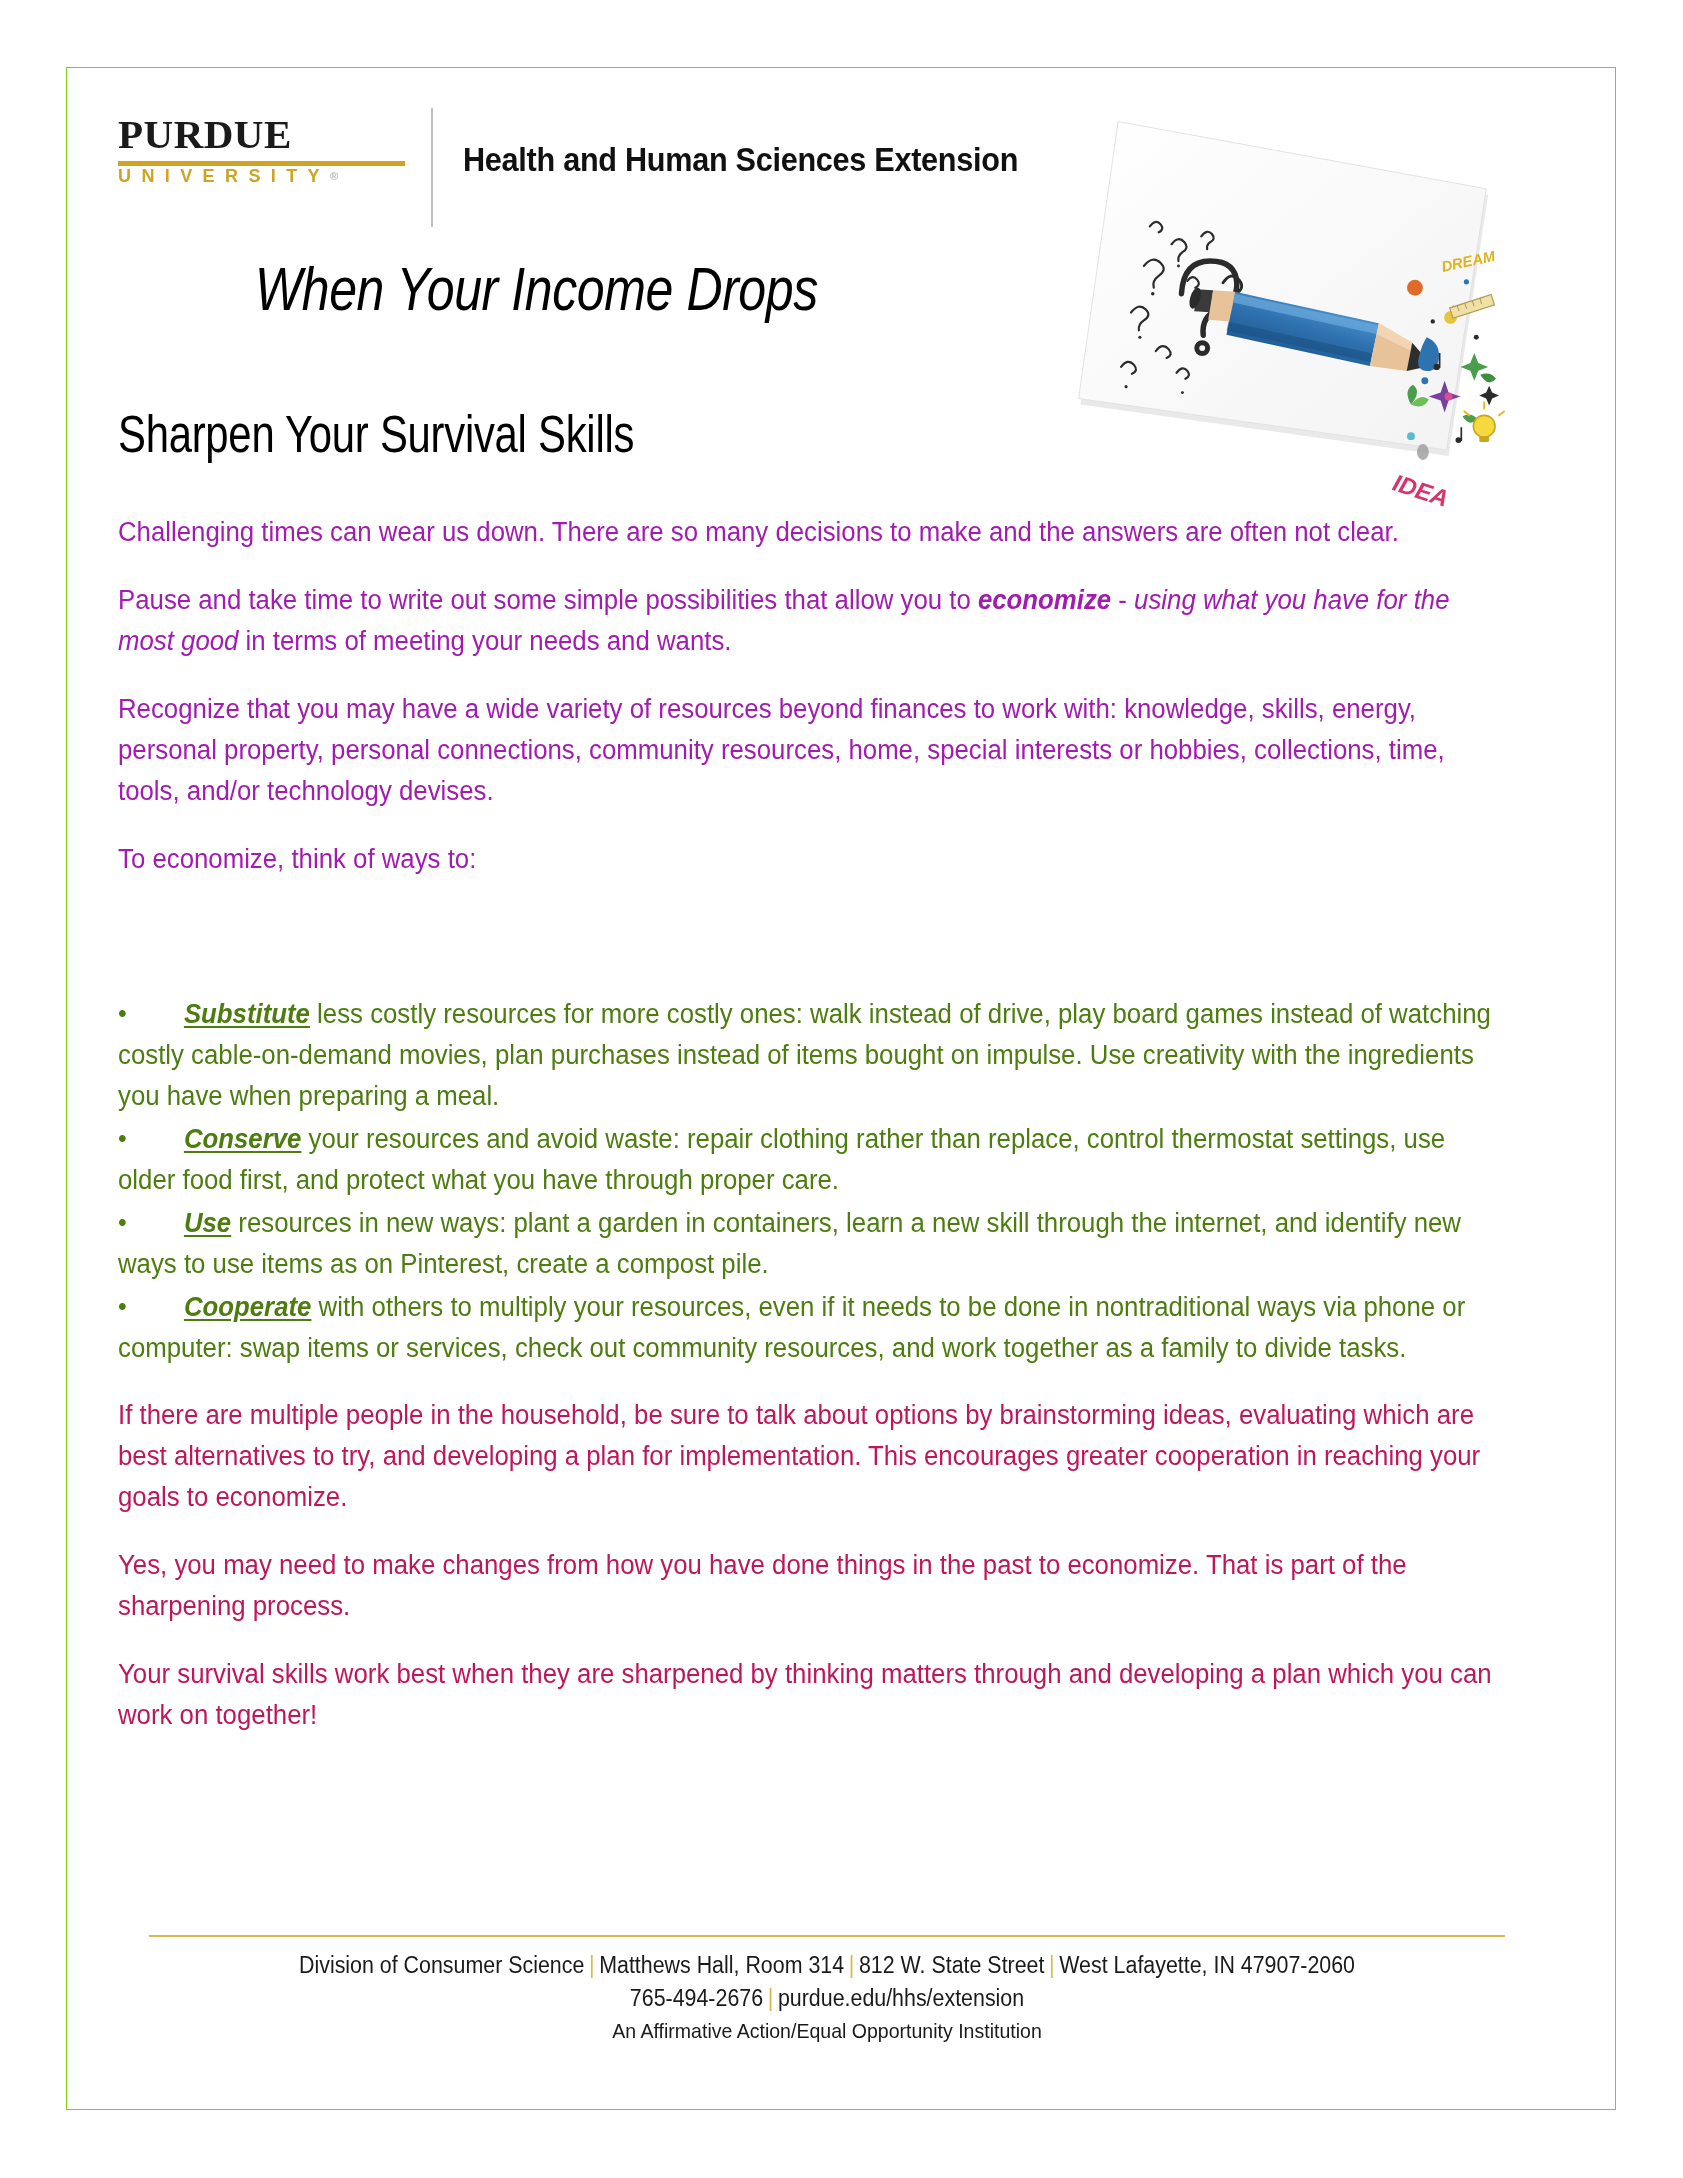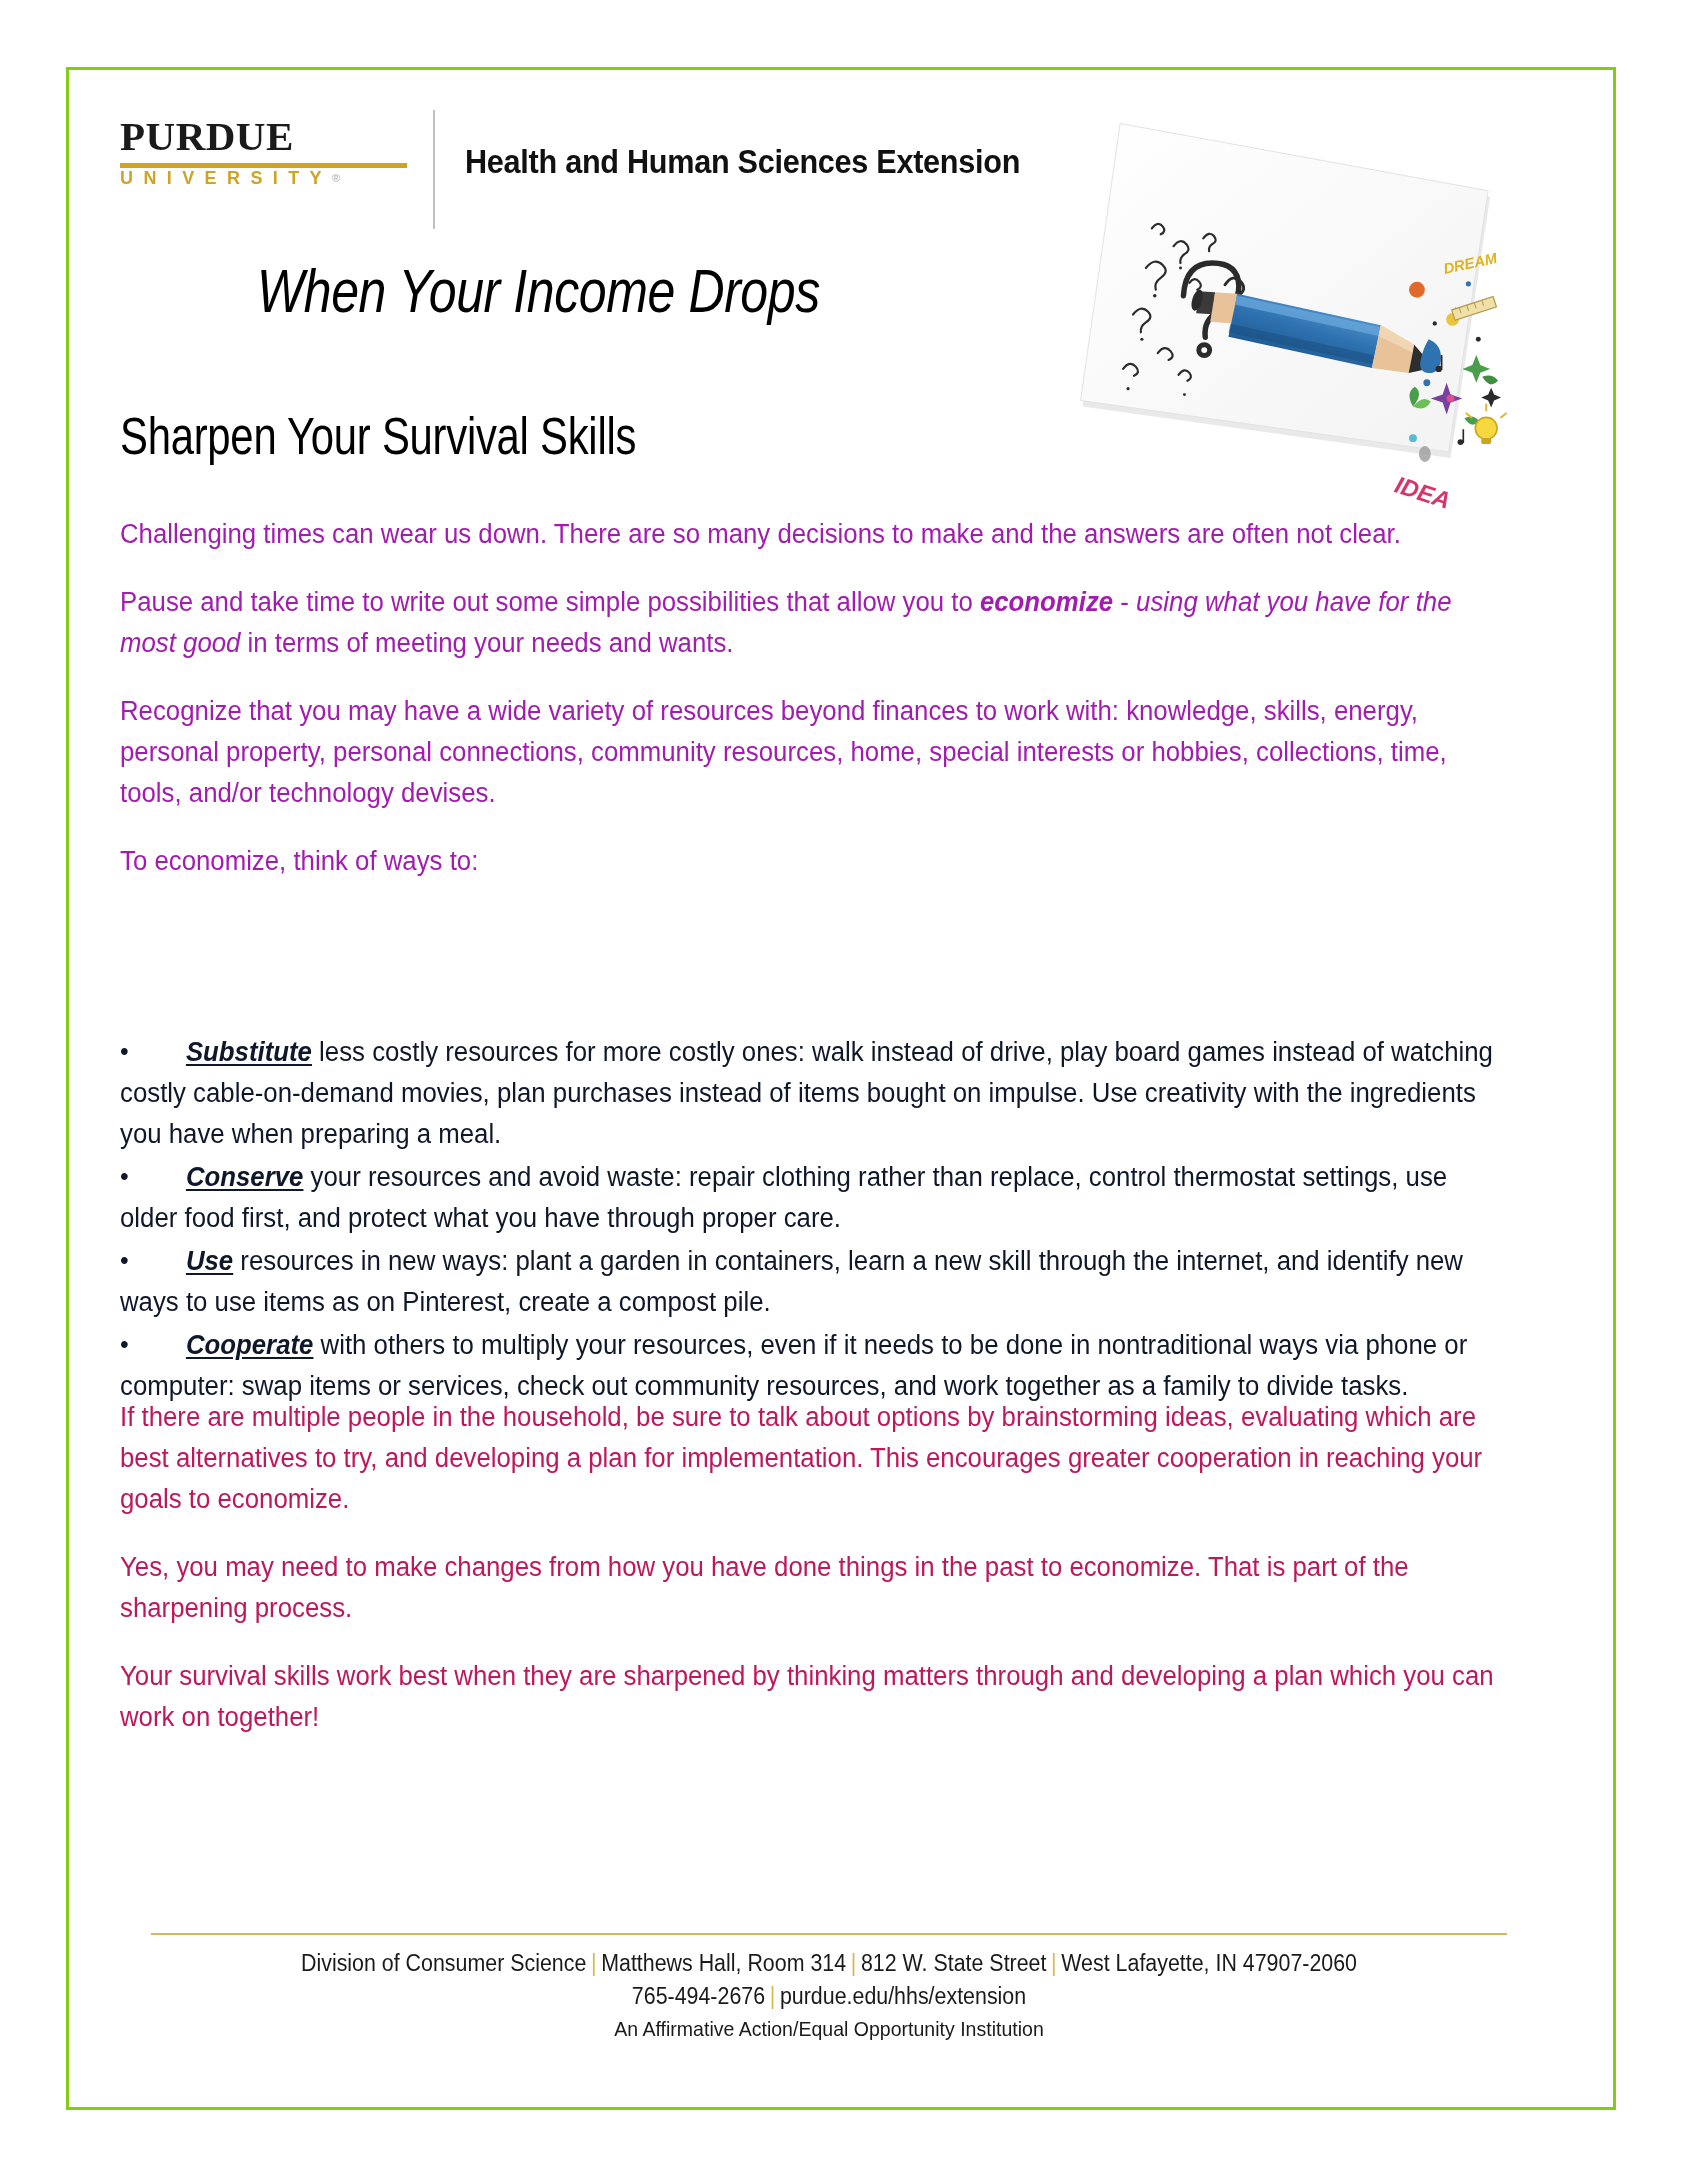--- a/index.html
+++ b/index.html
@@ -17,21 +17,21 @@
     overflow: hidden;
   }
 
   
   .page-frame {
     position: absolute;
     left: 66px;
     top: 67px;
     width: 1550px;
     height: 2043px;
-    border: 3px solid #84cc16;
+    border: 1px solid #84cc16;
     box-sizing: border-box;
     background: #ffffff;
   }
 
   .page-inner {
     position: relative;
     width: 100%;
     height: 100%;
   }
 
@@ -164,22 +164,21 @@
 
   
   .bullets {
     position: absolute;
     left: 51px;
     top: 926px;
     width: 1440px;
     font-family: "Liberation Sans", sans-serif;
     font-size: 27px;
     line-height: 1.52;
-    color: #0f172a;
-    margin-top: 36px;
+    color: #4d7c0f;
   }
   .bullet-row {
     position: relative;
     padding-left: 0;
     margin-bottom: 2px;
     transform: scaleX(0.955);
     transform-origin: left top;
   }
   .bullet-dot {
     display: inline-block;

